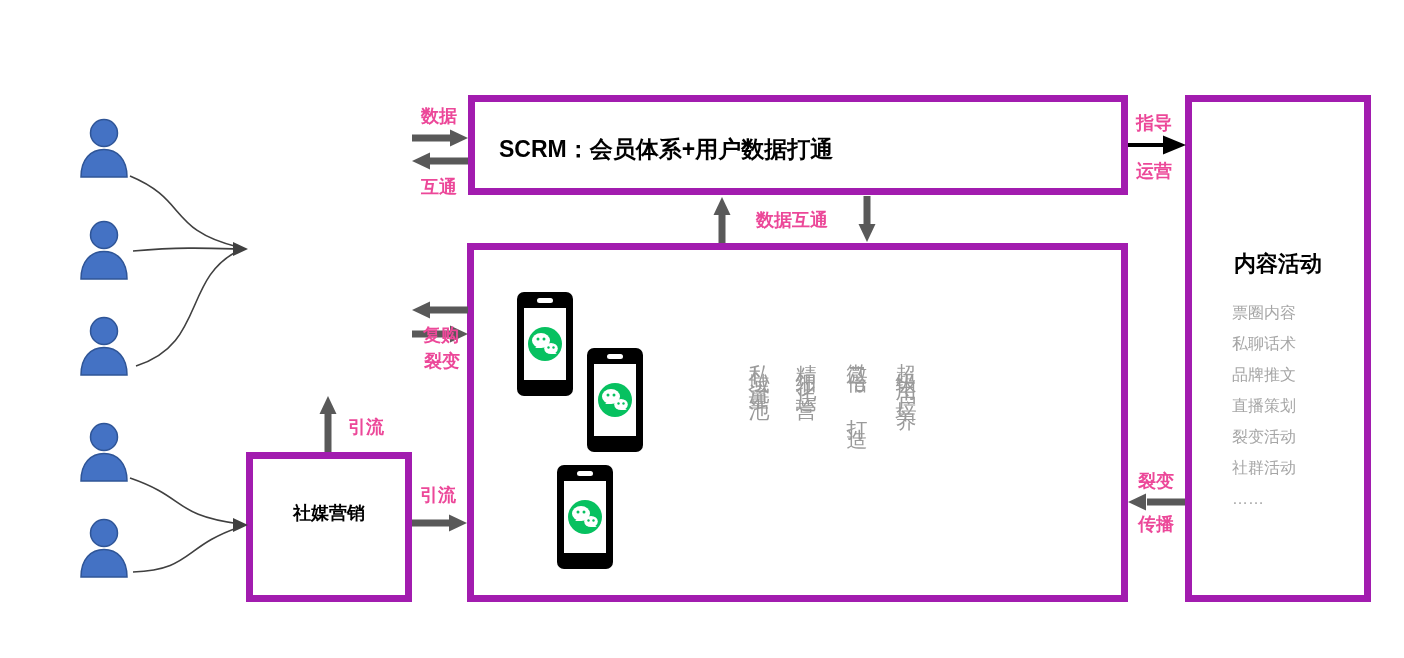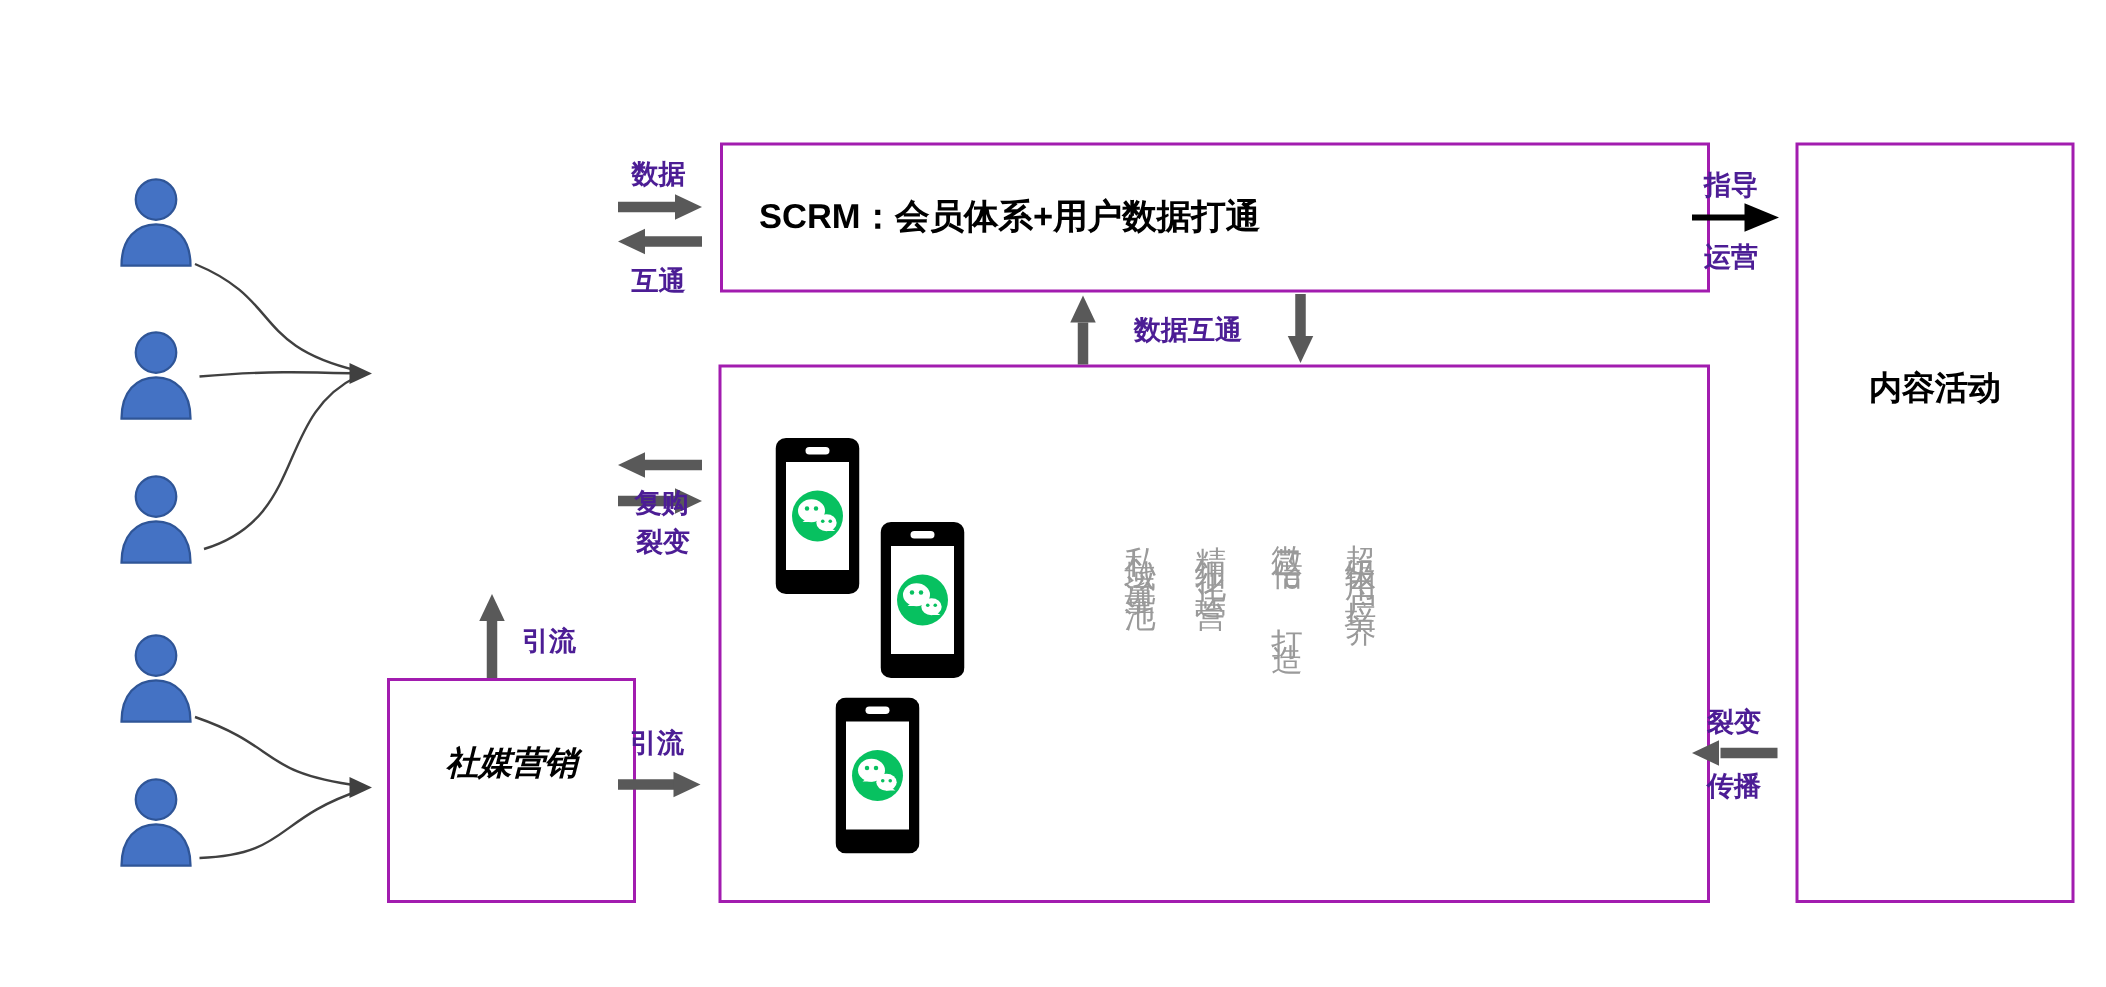--- a/index.html
+++ b/index.html
@@ -1,26 +1,26 @@
 <!DOCTYPE html>
 <html><head>
 <meta charset="utf-8">
 <style>
   html,body{margin:0;padding:0;background:#ffffff;}
   #canvas{
     position:relative;width:1404px;height:658px;background:#ffffff;overflow:hidden;
     font-family:"Liberation Sans","DejaVu Sans",sans-serif;
   }
   .box{
-    position:absolute;background:#ffffff;border:2px solid #a21caf;box-sizing:border-box;margin-left:12px;
+    position:absolute;background:#ffffff;border:7px solid #a21caf;box-sizing:border-box;
   }
   .box-title{font-weight:bold;color:#000;text-align:center;}
   .muted{color:#a6a6a6;}
   .blue-label{
-    position:absolute;color:#4c1d95;font-weight:bold;font-size:18px;white-space:nowrap;
+    position:absolute;color:#ec4899;font-weight:bold;font-size:18px;white-space:nowrap;
     transform:translate(-50%,-50%);
   }
   #arrow-layer{position:absolute;left:0;top:0;pointer-events:none;}
   
   #tianmao-box{left:246px;top:95px;width:166px;height:300px;}
   #tianmao-title{position:absolute;left:0;right:0;top:108px;font-size:22px;line-height:31px;}
   #tianmao-items{position:absolute;left:0;right:0;top:186px;text-align:center;font-size:16px;line-height:30px;}
   
   #scrm-box{left:468px;top:95px;width:660px;height:100px;}
   #scrm-title{position:absolute;left:24px;top:0;height:94px;display:flex;align-items:center;font-size:23px;}
@@ -29,21 +29,21 @@
   .vcol{
     position:absolute;writing-mode:vertical-lr;text-orientation:mixed;
     font-size:21px;letter-spacing:9px;line-height:1;color:#9a9a9a;white-space:nowrap;
   }
   #vcol-0{left:749px;top:347px;}
   #vcol-1{left:796px;top:347px;}
   #vcol-2{left:847px;top:347px;}
   #vcol-3{left:896px;top:347px;}
   
   #shemei-box{left:246px;top:452px;width:166px;height:150px;}
-  #shemei-title{position:absolute;left:0;right:0;top:38px;font-size:22px;line-height:33px;font-style:italic;}
+  #shemei-title{position:absolute;left:0;right:0;top:38px;font-size:18px;line-height:33px;}
   
   #content-box{left:1185px;top:95px;width:186px;height:507px;}
   #content-title{position:absolute;left:0;right:0;top:147px;font-size:22px;}
   #content-list{position:absolute;left:40px;top:195px;font-size:16px;line-height:31px;}
   #content-list span{display:block;}
   
   .person{position:absolute;width:56px;height:60px;}
   #person-1{left:76px;top:118px;}
   #person-2{left:76px;top:220px;}
   #person-3{left:76px;top:316px;}
@@ -68,20 +68,29 @@
   <div class="box" id="pool-box"></div>
 
   <div class="box" id="shemei-box">
     <div class="box-title" id="shemei-title">
       <div>社媒营销</div>
     </div>
   </div>
 
   <div class="box" id="content-box">
     <div class="box-title" id="content-title">内容活动</div>
+    <div class="muted" id="content-list">
+      <span>票圈内容</span>
+      <span>私聊话术</span>
+      <span>品牌推文</span>
+      <span>直播策划</span>
+      <span>裂变活动</span>
+      <span>社群活动</span>
+      <span>……</span>
+    </div>
   </div>
 
   <div class="vcol" id="vcol-0">私域流量池</div>
   <div class="vcol" id="vcol-1">精细化运营</div>
   <div class="vcol" id="vcol-2">微信IP打造</div>
   <div class="vcol" id="vcol-3">超级用户培养</div>
 
   <div class="person" id="person-1">
     <svg width="56" height="60" viewBox="0 0 56 60">
         <circle cx="28" cy="15" r="13.5" fill="#4472c4" stroke="#2f5597" stroke-width="1.5"></circle>

